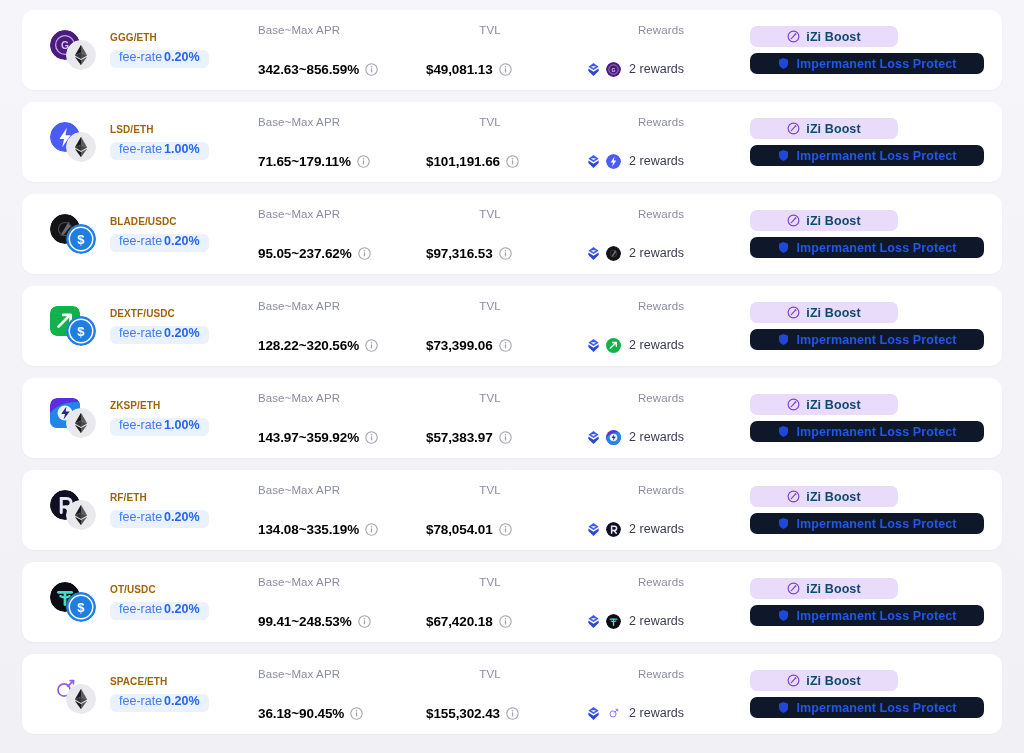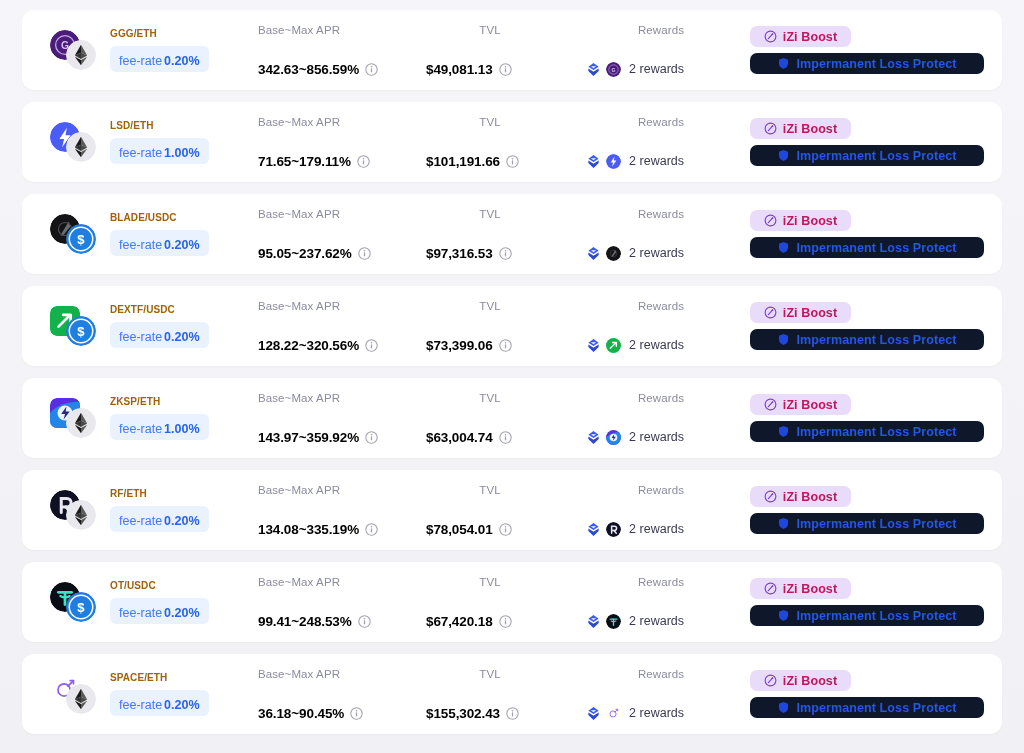--- a/index.html
+++ b/index.html
@@ -67,21 +67,21 @@
     font-size: 10px;
     font-weight: 700;
     color: #a16207;
     letter-spacing: .1px;
   }
   .fee-pill {
     align-self: flex-start;
     background: #eaf1ff;
     color: #3d7afc;
     border-radius: 6px;
-    padding: 8px 9px 4px 9px;
+    padding: 0 9px 4px 9px;
     font-size: 12.5px;
     font-weight: 400;
     white-space: nowrap;
   }
   .fee-pill b { font-weight: 700; color: #2563f0; margin-left: 2px; }
 
   
   .stat-col { display: flex; flex-direction: column; gap: 26px; }
   .stat-label {
     font-size: 11.5px;
@@ -132,22 +132,22 @@
     border-radius: 7px;
     font-size: 12.5px;
     font-weight: 700;
     height: 21px;
     padding: 0 10px;
     white-space: nowrap;
     letter-spacing: .1px;
   }
   .badge-boost {
     background: #e9dcfb;
-    color: #be185d;
-    width: 101px;
+    color: #0c4a6e;
+    width: 148px;
   }
   .badge-ilp {
     background: #0f172a;
     color: #2456e8;
     width: 234px;
   }
   .badge-icon { width: 13px; height: 13px; flex: 0 0 13px; display: block; }
   .badge-icon svg { display: block; }
 </style>
 </head>
@@ -547,21 +547,21 @@
               <circle cx="8" cy="8" r="7" fill="none" stroke="#55556e" stroke-width="1.3"></circle>
               <circle cx="8" cy="4.6" r="1" fill="#55556e"></circle>
               <rect x="7.2" y="6.6" width="1.6" height="5" rx=".8" fill="#55556e"></rect>
             </svg>
           </span>
         </div>
       </div>
       <div class="stat-col col-tvl">
         <div class="stat-label">TVL</div>
         <div class="stat-value-row">
-          <span class="stat-value">$63,004.74</span>
+          <span class="stat-value">$57,383.97</span>
           <span class="info-icon">
             <svg viewBox="0 0 16 16" width="13" height="13">
               <circle cx="8" cy="8" r="7" fill="none" stroke="#55556e" stroke-width="1.3"></circle>
               <circle cx="8" cy="4.6" r="1" fill="#55556e"></circle>
               <rect x="7.2" y="6.6" width="1.6" height="5" rx=".8" fill="#55556e"></rect>
             </svg>
           </span>
         </div>
       </div>
       <div class="stat-col col-rew">

